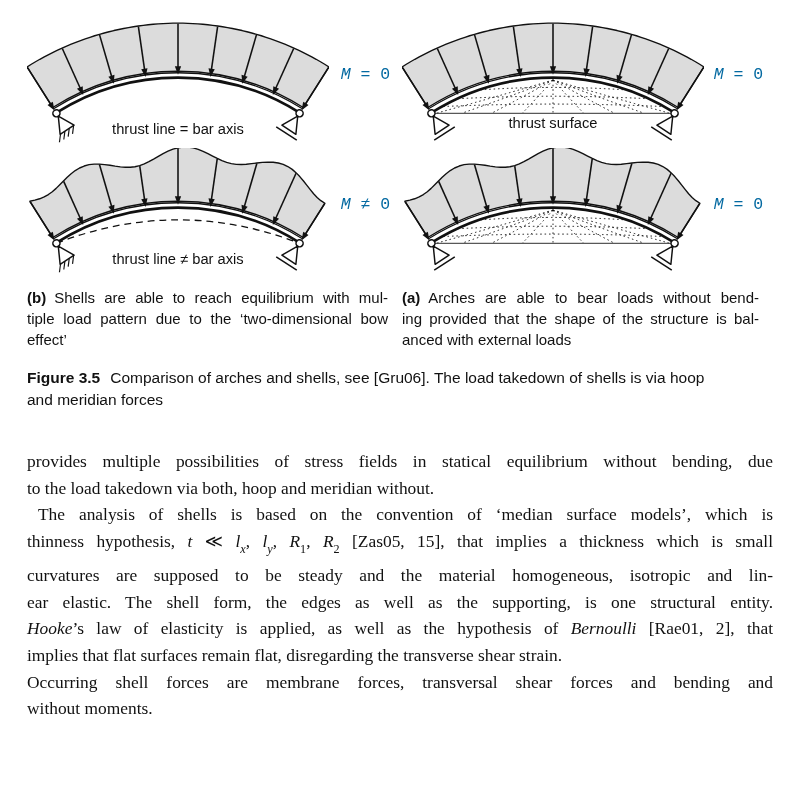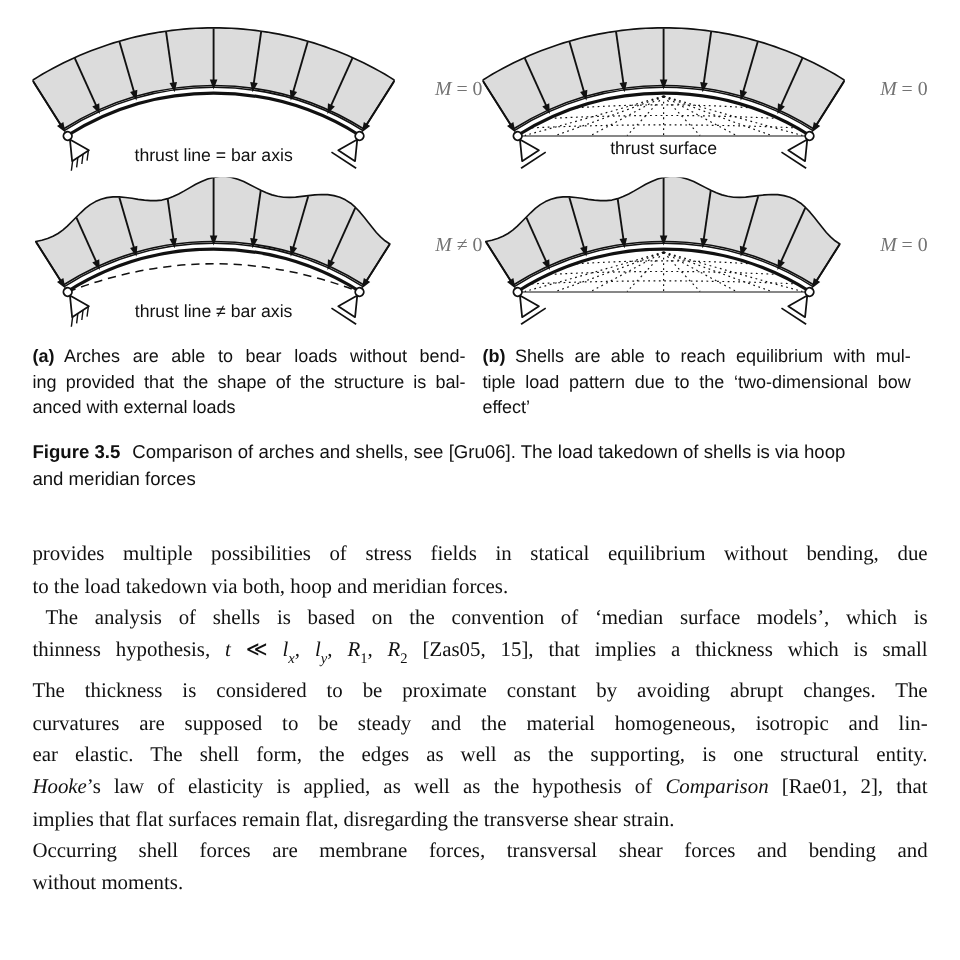--- a/index.html
+++ b/index.html
@@ -5,22 +5,22 @@
   html,body{margin:0;padding:0;background:#ffffff;}
   .page{
     width:800px;height:800px;box-sizing:border-box;
     padding:0 27px;background:#fff;color:#111;
     font-family:"Liberation Serif",serif;overflow:hidden;position:relative;
   }
   
   .fig-grid{display:grid;grid-template-columns:375px 371px;margin-top:18px;}
   .panel{display:flex;align-items:center;height:130px;}
   .panel svg{flex:none;}
-  .mlabel{flex:1;text-align:right;font-family:Liberation Serif, serif;
-          font-size:16.5px;color:#737373;margin-top:-18px;}
+  .mlabel{flex:1;text-align:center;font-family:Liberation Mono, monospace;
+          font-size:16.5px;color:#0369a1;margin-top:-18px;}
   .mlabel .it{font-style:italic;}
   
   .subcaps{display:grid;grid-template-columns:375px 371px;margin-top:9px;
            font-family:"Liberation Sans",sans-serif;font-size:15px;line-height:21px;color:#111;}
   .subcap{padding-right:14px;}
   .subcap .b{font-weight:bold;margin-right:8px;}
   
   .figcap{margin-top:17px;font-family:"Liberation Sans",sans-serif;
           font-size:15.5px;line-height:22px;color:#111;}
   .figcap .b{font-weight:bold;margin-right:10px;}
@@ -215,44 +215,43 @@
             <path d="M0,3.5 L-8.5,20 L8.5,20 Z" fill="#fff" stroke="#111111" stroke-width="1.5" stroke-linejoin="round"></path>
             <line x1="-12.5" y1="24.5" x2="12.5" y2="24.5" stroke="#111111" stroke-width="1.5"></line>
             <circle cx="0" cy="0" r="3.6" fill="#fff" stroke="#111111" stroke-width="1.6"></circle>
           </g>
         </svg>
       <div class="mlabel" id="m3"><span class="it">M</span><span> = 0</span></div>
     </div>
   </div>
 
   <div class="subcaps">
+    <div class="subcap" id="capB">
+        <div class="line just"><span class="b">(b)</span><span>Shells are able to reach equilibrium with mul-</span></div>
+        <div class="line just"><span>tiple load pattern due to the ‘two-dimensional bow</span></div>
+        <div class="line"><span>effect’</span></div>
+      </div>
     <div class="subcap" id="capA">
         <div class="line just"><span class="b">(a)</span><span>Arches are able to bear loads without bend-</span></div>
         <div class="line just"><span>ing provided that the shape of the structure is bal-</span></div>
         <div class="line"><span>anced with external loads</span></div>
       </div>
-    <div class="subcap" id="capB">
-        <div class="line just"><span class="b">(b)</span><span>Shells are able to reach equilibrium with mul-</span></div>
-        <div class="line just"><span>tiple load pattern due to the ‘two-dimensional bow</span></div>
-        <div class="line"><span>effect’</span></div>
-      </div>
   </div>
 
   <div class="figcap" id="figcap">
       <div class="line"><span class="b">Figure 3.5</span><span>Comparison of arches and shells, see [Gru06].  The load takedown of shells is via hoop</span></div>
       <div class="line"><span>and meridian forces</span></div>
     </div>
 
   <div class="bodytext" id="bodytext">
       <div class="line just"><span>provides multiple possibilities of stress fields in statical equilibrium without bending, due</span></div>
-      <div class="line"><span>to the load takedown via both, hoop and meridian forces.</span></div>
+      <div class="line"><span>to the load takedown via both, hoop and meridian without.</span></div>
       <div class="line just" style="padding-left: 11px;"><span>The analysis of shells is based on the convention of ‘median surface models’, which is</span></div>
       <div class="line just"><span>thinness hypothesis, </span><span class="i">t</span><span> ≪ </span><span class="i">l</span><span class="isub">x</span><span>, </span><span class="i">l</span><span class="isub">y</span><span>, </span><span class="i">R</span><span class="sub">1</span><span>, </span><span class="i">R</span><span class="sub">2</span><span> [Zas05, 15], that implies a thickness which is small</span></div>
-      <div class="line just"><span>The thickness is considered to be proximate constant by avoiding abrupt changes.  The</span></div>
       <div class="line just"><span>curvatures are supposed to be steady and the material homogeneous, isotropic and lin-</span></div>
       <div class="line just"><span>ear elastic.  The shell form, the edges as well as the supporting, is one structural entity.</span></div>
-      <div class="line just"><span class="i">Hooke</span><span>’s law of elasticity is applied, as well as the hypothesis of </span><span class="i">Comparison</span><span> [Rae01, 2], that</span></div>
+      <div class="line just"><span class="i">Hooke</span><span>’s law of elasticity is applied, as well as the hypothesis of </span><span class="i">Bernoulli</span><span> [Rae01, 2], that</span></div>
       <div class="line"><span>implies that flat surfaces remain flat, disregarding the transverse shear strain.</span></div>
       <div class="line just"><span>Occurring shell forces are membrane forces, transversal shear forces and bending and</span></div>
       <div class="line"><span>without moments.</span></div>
     </div>
 
 </div>
 
 </body></html>

